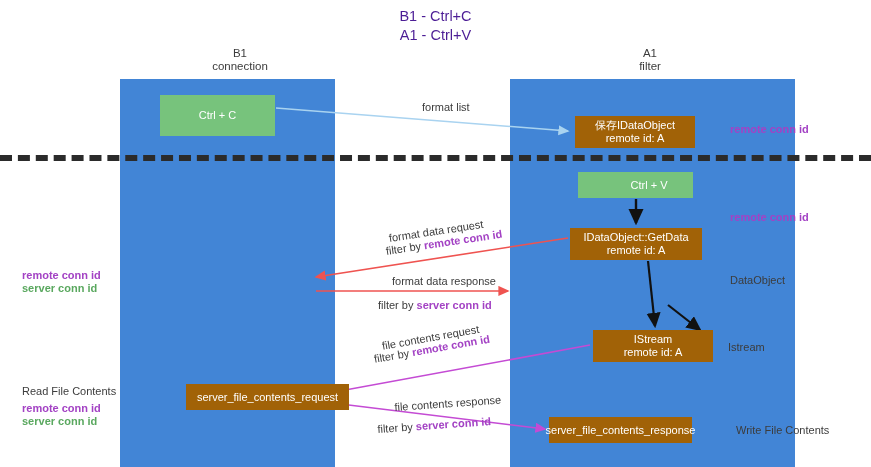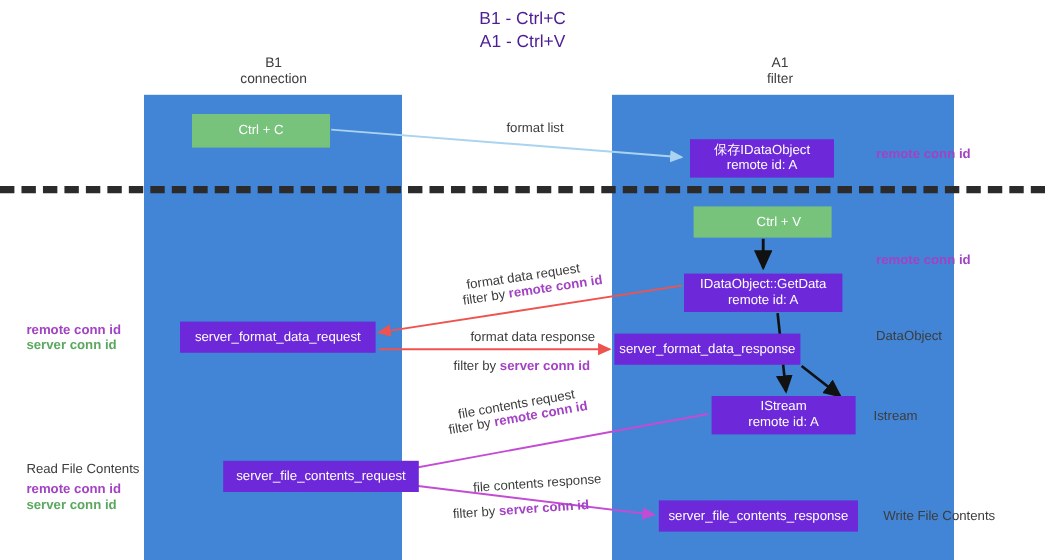--- a/index.html
+++ b/index.html
@@ -13,48 +13,48 @@
   }
   #stage{position:absolute;left:0;top:0;width:871px;height:467px;}
 
   
   .lane{position:absolute;background:#4285d6;}
   #lane-b1{left:120px;top:79px;width:215px;height:388px;}
   #lane-a1{left:510px;top:79px;width:285px;height:388px;}
 
   
   .col-head{position:absolute;text-align:center;font-size:11.5px;line-height:13px;color:#3c3c3c;}
-  #head-b1{left:148px;top:47px;width:160px;}
+  #head-b1{left:160px;top:47px;width:160px;}
   #head-a1{left:570px;top:47px;width:160px;}
   .col-head .t1{display:block;}
   .col-head .t2{display:block;}
 
   
   #title{position:absolute;left:0;top:7px;width:871px;text-align:center;
          font-size:14.5px;line-height:19px;color:#4c1d95;}
   #title span{display:block;}
 
   
   .node{position:absolute;box-sizing:border-box;display:flex;flex-direction:column;
         align-items:center;justify-content:center;text-align:center;
         font-size:11px;line-height:13px;color:#ffffff;}
   .node.green{background:#77c37c;}
-  .node.orange{background:#6d28d9;align-items:center;}
+  .node.orange{background:#a16207;align-items:center;}
   .node .l2{display:block;}
 
   
-  #n-ctrlc{left:160px;top:95px;width:115px;height:28px;}
+  #n-ctrlc{left:160px;top:95px;width:115px;height:41px;}
   #n-idataobject{left:575px;top:116px;width:120px;height:32px;}
   #n-ctrlv{left:578px;top:172px;width:115px;height:26px;padding-left:27px;}
   #n-getdata{left:570px;top:228px;width:132px;height:32px;}
   #n-sfdreq{left:150px;top:268px;width:163px;height:26px;}
   #n-sfdresp{left:512px;top:278px;width:155px;height:26px;}
   #n-istream{left:593px;top:330px;width:120px;height:32px;}
   #n-sfcreq{left:150px;top:384px;width:163px;height:26px;margin-left:36px;}
-  #n-sfcresp{left:549px;top:417px;width:166px;height:26px;}
+  #n-sfcresp{left:549px;top:417px;width:143px;height:26px;}
 
   
   .lbl{position:absolute;font-size:11px;line-height:13px;color:#3c3c3c;white-space:nowrap;}
   .lbl.purple{color:#a342c4;font-weight:bold;}
   .lbl.green{color:#5aa85f;font-weight:bold;}
   .lbl .purple{color:#a342c4;font-weight:bold;}
   .rot{transform-origin:left top;}
 
   
   #divider{position:absolute;left:0;top:155px;width:871px;height:0;
@@ -130,27 +130,21 @@
 
   <div class="node green" id="n-ctrlv">
     <span>Ctrl + V</span>
   </div>
 
   <div class="node orange" id="n-getdata">
     <span>IDataObject::GetData</span>
     <span class="l2">remote id: A</span>
   </div>
 
-  <div class="node orange" id="n-sfdreq">
-    <span>server_format_data_request</span>
-  </div>
-
-  <div class="node orange" id="n-sfdresp">
-    <span>server_format_data_response</span>
-  </div>
+
 
   <div class="node orange" id="n-istream">
     <span>IStream</span>
     <span class="l2">remote id: A</span>
   </div>
 
   <div class="node orange" id="n-sfcreq">
     <span>server_file_contents_request</span>
   </div>
 

